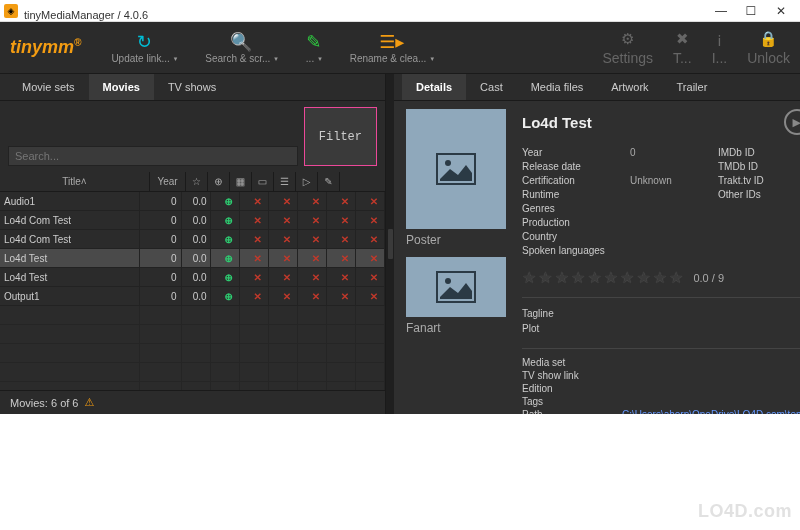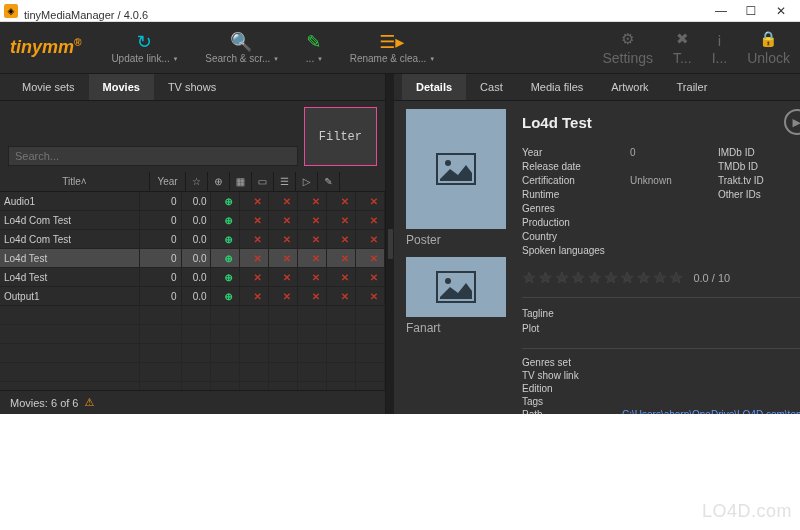--- a/index.html
+++ b/index.html
@@ -69,21 +69,21 @@
 .meta-val { color: #aaa; }
 .stars-row { display: flex; align-items: center; gap: 2px; margin: 10px 0; padding-bottom:10px; border-bottom: 1px solid #444;}
 .star { color: #3a3a3a; font-size: 16px; text-shadow: 0 0 1px #666; }
 .rating-text { margin-left: 8px; color: #aaa; font-size: 11px; }
 .section-label { color: #ccc; font-size: 10px; margin: 4px 0; }
 .divider-line { border-top: 1px solid #444; margin: 14px 0 8px; }
 .kv-row { display: flex; font-size: 10px; color: #ccc; margin: 2px 0; }
 .kv-key { width: 100px; }
 .kv-val { flex: 1; }
 .link { color: #6699ff; text-decoration: underline; }
-.watermark { position: absolute; right: 8px; bottom: 8px; color: rgba(200,200,200,0.55); font-size: 18px; font-weight: normal; letter-spacing: 0.5px; pointer-events: none;}
+.watermark { position: absolute; right: 8px; bottom: 8px; color: rgba(200,200,200,0.55); font-size: 18px; font-weight: bold; letter-spacing: 0.5px; pointer-events: none;}
 </style>
 </head>
 <body>
 
 <div class="titlebar">
   <div class="titlebar-icon">◈</div>
   <div class="titlebar-text">tinyMediaManager / 4.0.6</div>
   <div class="win-controls">
     <div class="win-btn">—</div>
     <div class="win-btn">☐</div>
@@ -512,27 +512,27 @@
             <span class="star">★</span>
               <span class="star">★</span>
               <span class="star">★</span>
               <span class="star">★</span>
               <span class="star">★</span>
               <span class="star">★</span>
               <span class="star">★</span>
               <span class="star">★</span>
               <span class="star">★</span>
               <span class="star">★</span>
-            <span class="rating-text">0.0 / 10</span>
+            <span class="rating-text">0.0 / 9</span>
           </div>
           <div class="section-label">Tagline</div>
           <div class="section-label">Plot</div>
           <div class="divider-line"></div>
           <div class="kv-row">
-              <div class="kv-key">Genres set</div>
+              <div class="kv-key">Media set</div>
             </div>
           <div class="kv-row">
               <div class="kv-key">TV show link</div>
             </div>
           <div class="kv-row">
               <div class="kv-key">Edition</div>
             </div>
           <div class="kv-row">
               <div class="kv-key">Tags</div>
             </div>

